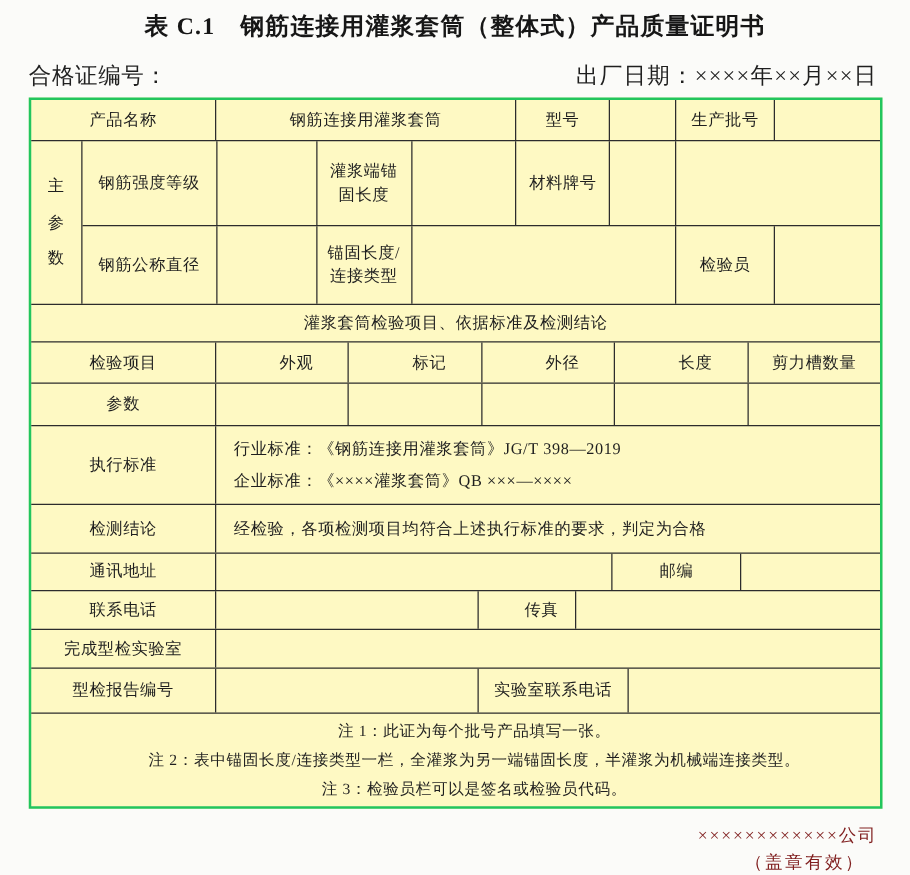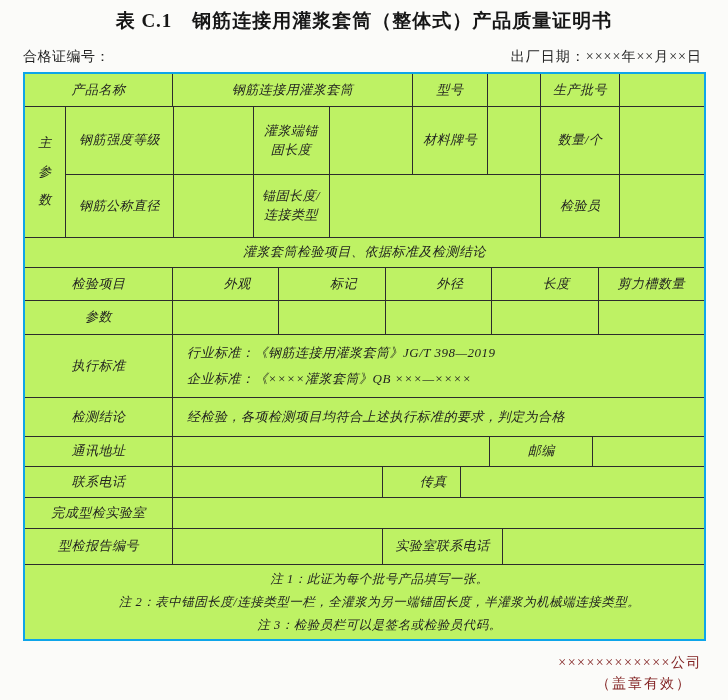--- a/index.html
+++ b/index.html
@@ -16,31 +16,30 @@
     font-size:19px;
     font-weight:bold;
     letter-spacing:1px;
     color:#161616;
   }
   .meta-row{
     width:679px;
     margin:14px auto 0 23px;
     display:flex;
     justify-content:space-between;
-    font-size:14px;
+    font-size:18px;
     letter-spacing:0.5px;
   }
   .meta-row .right{letter-spacing:1px;}
   .tbl{
     width:679px;
     margin:6px 0 0 23px;
-    border:2px solid #0ea5e9;
+    border:2px solid #22c55e;
     box-sizing:content-box;
-    background:#bef264;
-    font-style:italic;
+    background:#fef9c3;
   }
   .trow{display:flex;}
   .trow + .trow{border-top:1px solid #2c2c2c;}
   .cell{
     border-left:1px solid #2c2c2c;
     box-sizing:border-box;
     display:flex;
     align-items:center;
     justify-content:center;
     text-align:center;
@@ -135,21 +134,20 @@
       <span>数</span>
     </div>
     <div class="stack">
       <div class="subrow">
         <div class="cell s1674">钢筋强度等级</div>
         <div class="cell s1252"></div>
         <div class="cell s1189 narrowpad">灌浆端锚固长度</div>
         <div class="cell s1315"></div>
         <div class="cell s1174">材料牌号</div>
         <div class="cell s829"></div>
-        <div class="cell s1236">数量/个</div>
         <div class="cell flex1"></div>
       </div>
       <div class="subrow">
         <div class="cell s1674">钢筋公称直径</div>
         <div class="cell s1252"></div>
         <div class="cell s1189 narrowpad">
           <span><span>锚固长度/</span><br><span>连接类型</span></span>
         </div>
         <div class="cell s3318"></div>
         <div class="cell s1236">检验员</div>

